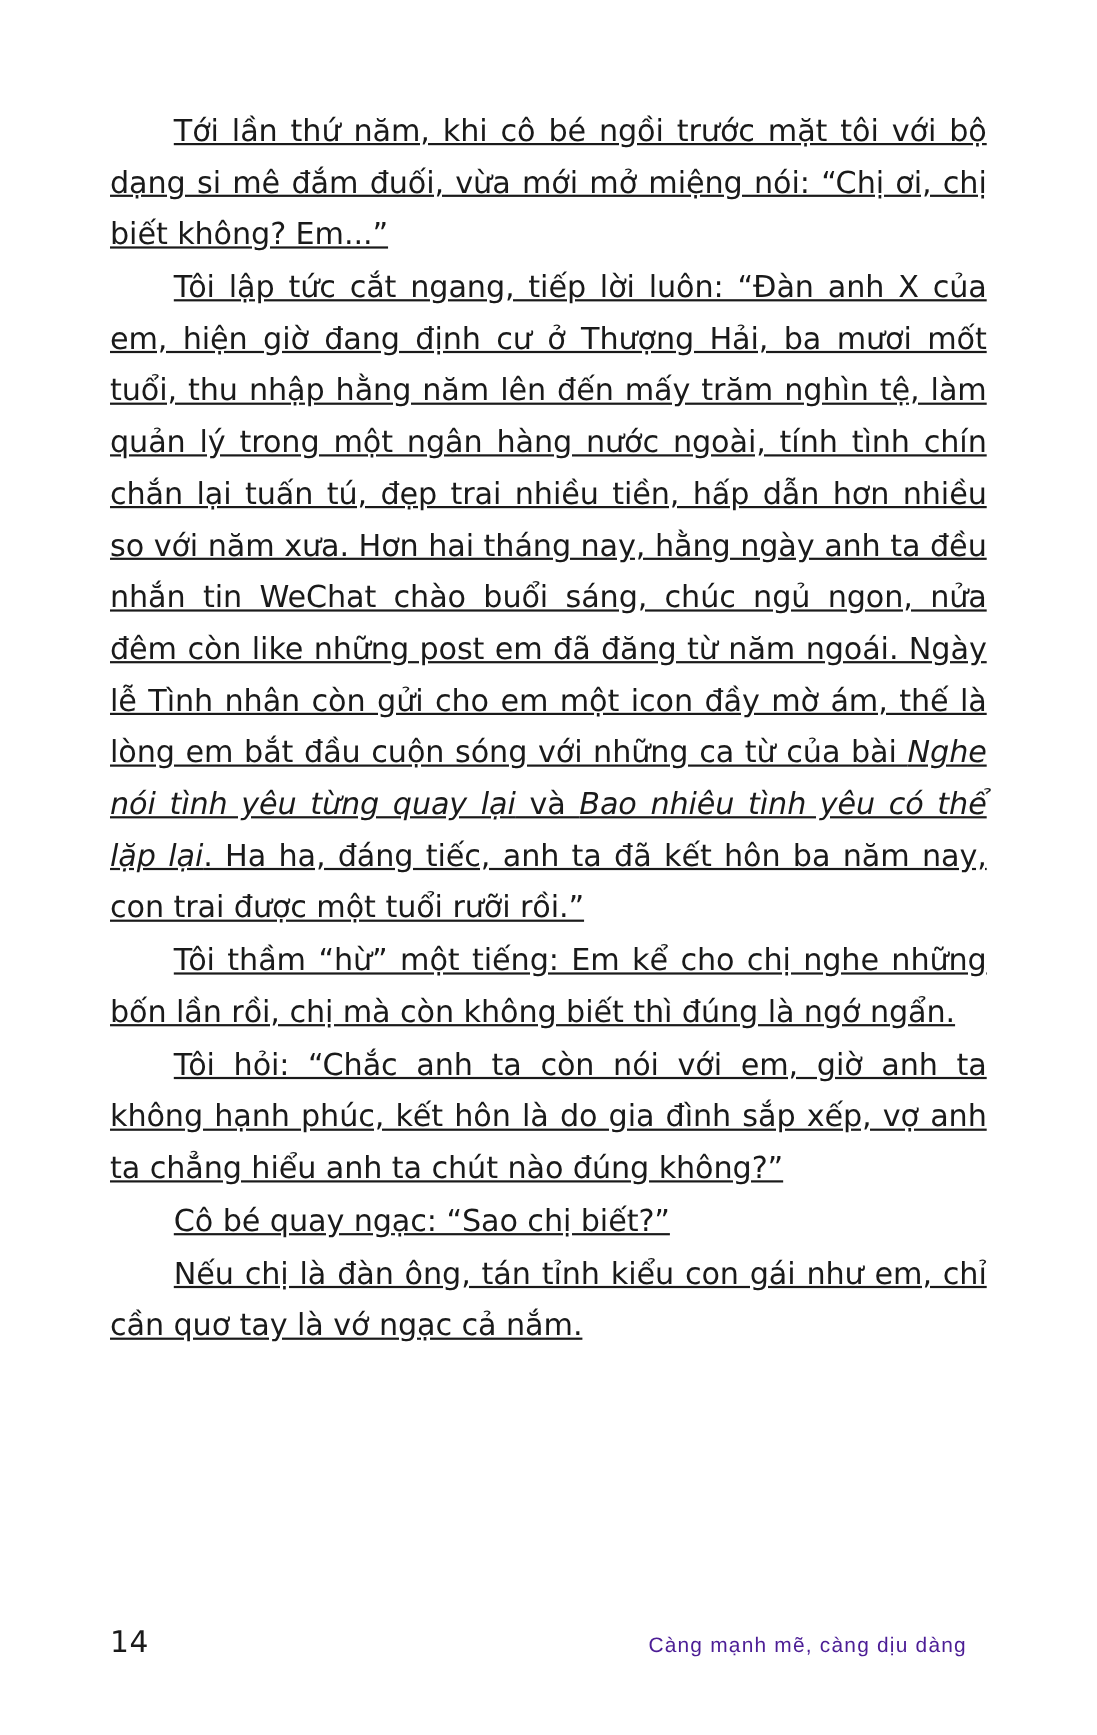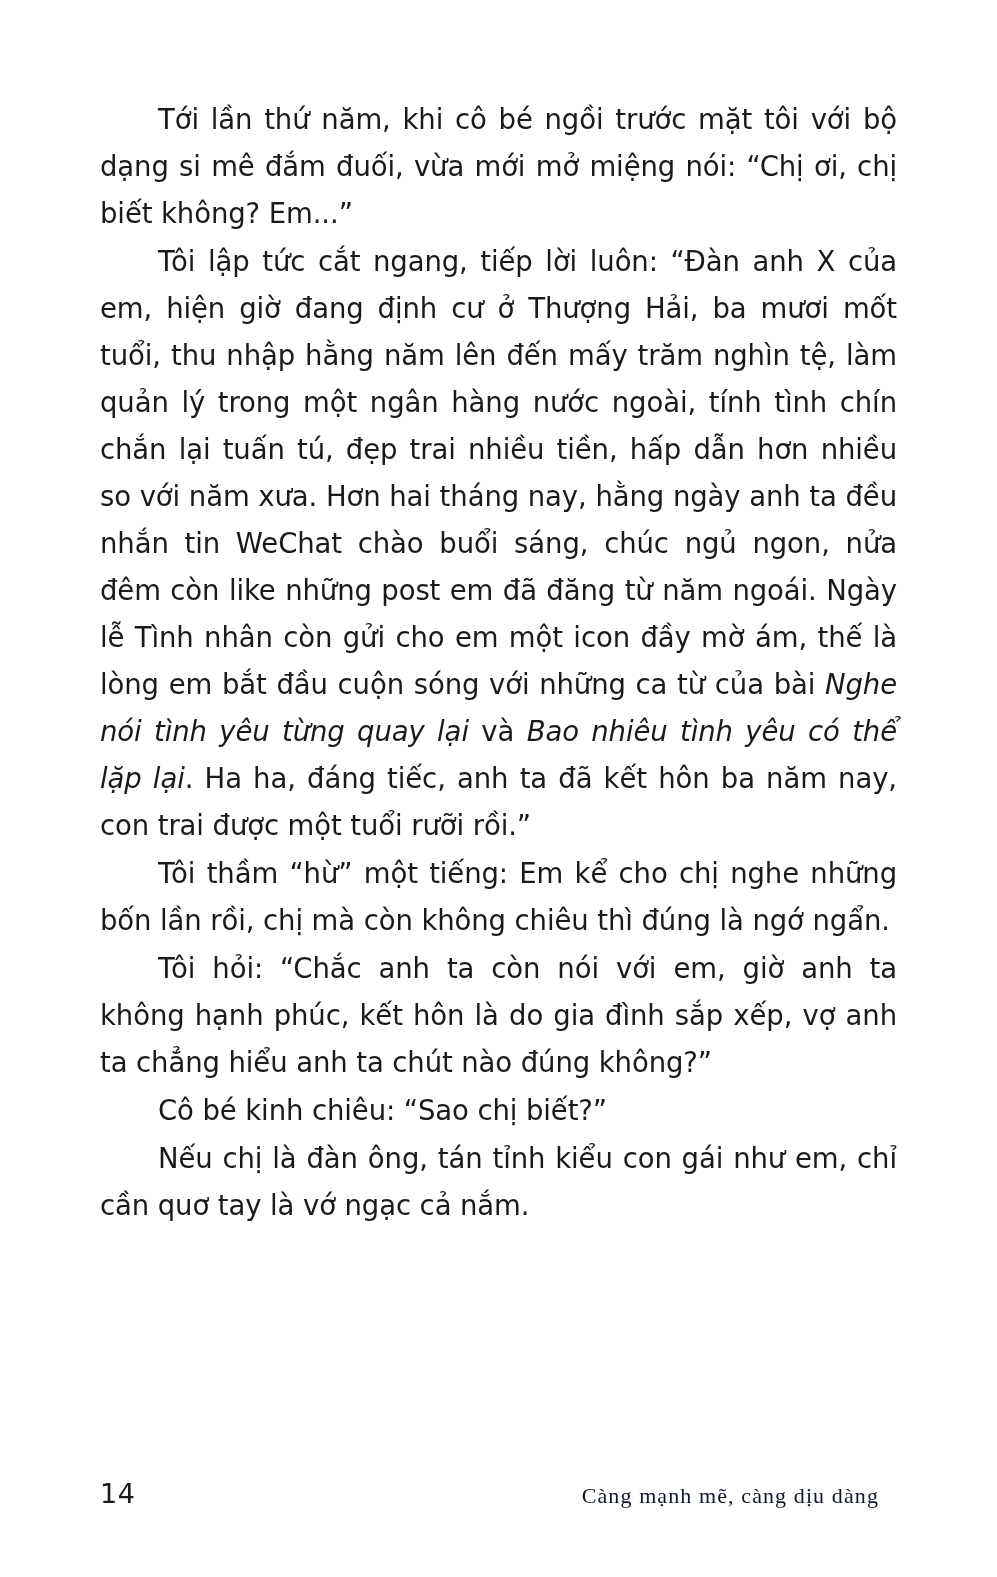--- a/index.html
+++ b/index.html
@@ -25,56 +25,57 @@
     font-size: 27.5px;
     line-height: 47px;
     text-align: justify;
     text-justify: inter-word;
     color: #1a1a1a;
     letter-spacing: -0.1px;
   }
   .para {
     margin: 0 0 1px 0;
     text-indent: 58px;
+    text-decoration: underline;
   }
   .para em {
     font-style: italic;
   }
   .footer {
     position: absolute;
     left: 100px;
     right: 100px;
     bottom: 68px;
     display: flex;
     align-items: baseline;
     justify-content: space-between;
   }
   .page-number {
     font-size: 27px;
     color: #1a1a1a;
     letter-spacing: 0.5px;
   }
   .running-title {
-    font-size: 22px;
-    color: #0f172a;
-    font-family: Liberation Serif, serif;
+    font-size: 19px;
+    color: #4c1d95;
+    font-family: Liberation Sans, sans-serif;
     letter-spacing: 1.1px;
     padding-right: 18px;
   }
 </style>
 </head>
 <body>
 
 <div class="page">
   <div class="body-text">
     <p class="para">Tới lần thứ năm, khi cô bé ngồi trước mặt tôi với bộ dạng si mê đắm đuối, vừa mới mở miệng nói: “Chị ơi, chị biết không? Em...”</p>
     <p class="para" id="p2">Tôi lập tức cắt ngang, tiếp lời luôn: “Đàn anh X của em, hiện giờ đang định cư ở Thượng Hải, ba mươi mốt tuổi, thu nhập hằng năm lên đến mấy trăm nghìn tệ, làm quản lý trong một ngân hàng nước ngoài, tính tình chín chắn lại tuấn tú, đẹp trai nhiều tiền, hấp dẫn hơn nhiều so với năm xưa. Hơn hai tháng nay, hằng ngày anh ta đều nhắn tin WeChat chào buổi sáng, chúc ngủ ngon, nửa đêm còn like những post em đã đăng từ năm ngoái. Ngày lễ Tình nhân còn gửi cho em một icon đầy mờ ám, thế là lòng em bắt đầu cuộn sóng với những ca từ của bài <em>Nghe nói tình yêu từng quay lại</em> và <em>Bao nhiêu tình yêu có thể lặp lại</em>. Ha ha, đáng tiếc, anh ta đã kết hôn ba năm nay, con trai được một tuổi rưỡi rồi.”</p>
-    <p class="para">Tôi thầm “hừ” một tiếng: Em kể cho chị nghe những bốn lần rồi, chị mà còn không chiêu thì đúng là ngớ ngẩn.</p>
+    <p class="para">Tôi thầm “hừ” một tiếng: Em kể cho chị nghe những bốn lần rồi, chị mà còn không biết thì đúng là ngớ ngẩn.</p>
     <p class="para">Tôi hỏi: “Chắc anh ta còn nói với em, giờ anh ta không hạnh phúc, kết hôn là do gia đình sắp xếp, vợ anh ta chẳng hiểu anh ta chút nào đúng không?”</p>
-    <p class="para">Cô bé kinh chiêu: “Sao chị biết?”</p>
+    <p class="para">Cô bé quay ngạc: “Sao chị biết?”</p>
     <p class="para">Nếu chị là đàn ông, tán tỉnh kiểu con gái như em, chỉ cần quơ tay là vớ ngạc cả nắm.</p>
   </div>
 
   <div class="footer">
     <span class="page-number">14</span>
     <span class="running-title">Càng mạnh mẽ, càng dịu dàng</span>
   </div>
 </div>
 
 </body></html>

